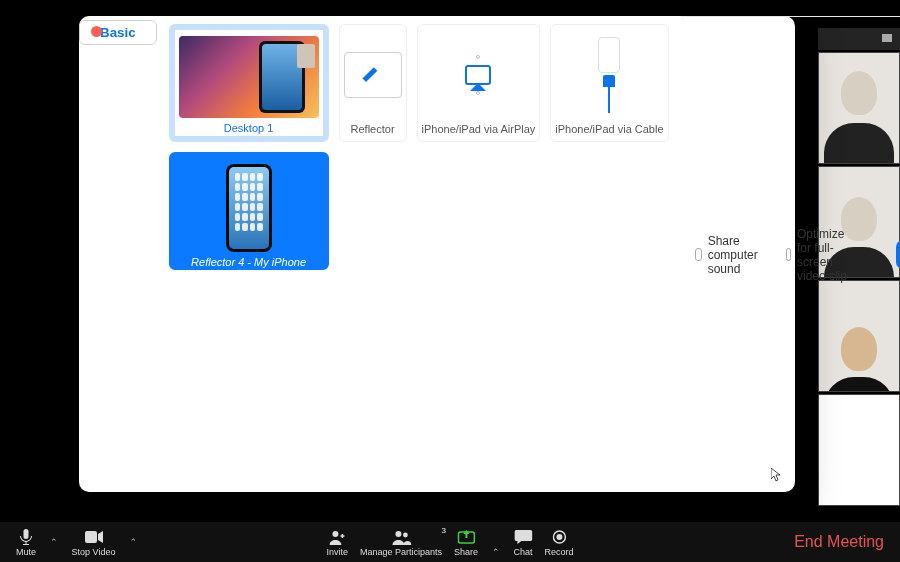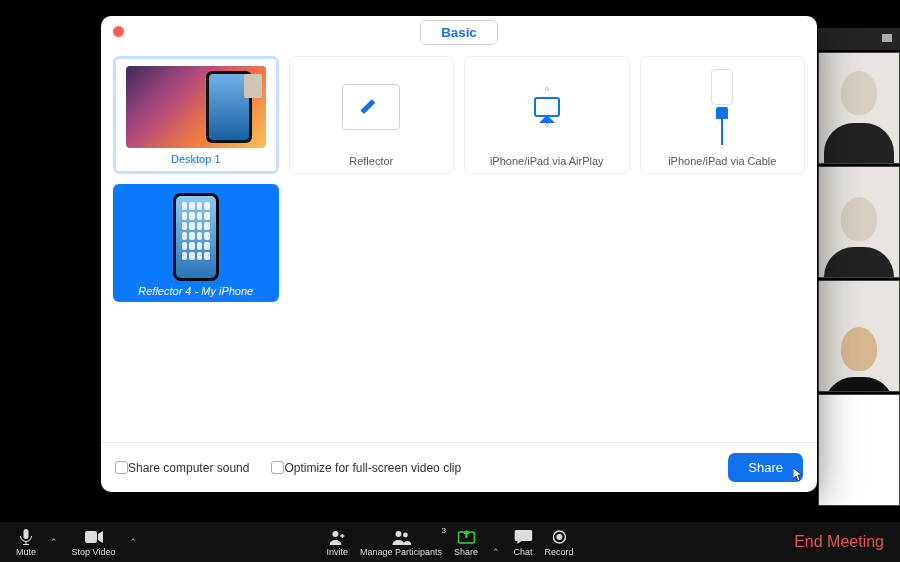--- a/index.html
+++ b/index.html
@@ -17,33 +17,33 @@
   .vtile .head { width: 36px; height: 44px; background:#d8cfc3; border-radius:50% 50% 45% 45%; position:absolute; left:50%; transform:translateX(-50%); }
   .vtile .body { width: 70px; height:50px; background:#222; border-radius:30px 30px 0 0; position:absolute; left:50%; transform:translateX(-50%); }
   .vtile.a .head{ top:18px;} .vtile.a .body{ bottom:-10px;}
   .vtile.b .head{ top:30px;} .vtile.b .body{ bottom:-20px;}
   .vtile.c .head{ top:46px; background:#d6b792;} .vtile.c .body{ bottom:-36px; background:#111;}
   .vtile.d { background:#fff;}
   .vtile.top { height: 22px; background:#242424; border:none;} 
   .vtile.top .sq { position:absolute; right:8px; top:6px; width:10px; height:8px; background:#aaa;}
   
   .dialog {
-    position: absolute; left: 101px; top: 16px;
+    position: absolute; left: 79px; top: 16px;
     width: 716px; height: 476px;
     background: #fff; border-radius: 10px;
     box-shadow: 0 10px 40px rgba(0,0,0,.5);
-    display: flex; flex-direction: column;
+    display: flex; flex-direction: row;
   }
   .dlg-header { height: 32px; position: relative; display:flex; align-items:center; justify-content:center;}
   .traffic-close { position:absolute; left:12px; top:10px; width:11px; height:11px; border-radius:50%; background:#ff5f57; cursor:pointer;}
   .seg { display:flex; border:1px solid #d0d0d0; border-radius:6px; overflow:hidden; font-size:11px;}
   .seg button { border:none; background:#efefef; padding:4px 20px; cursor:pointer; color:#333;}
   .seg button.active { background:#fff; color:#0e72ed; font-weight:600;}
   .dlg-body { flex:1; padding: 8px 12px 4px 12px; display:grid; grid-template-columns: repeat(4, 1fr); grid-auto-rows: 118px; gap: 10px; align-content:start;}
-  .tile { border:3px solid #14532d; border-radius:6px; display:flex; flex-direction:column; align-items:center; padding:6px 4px 4px 4px; cursor:pointer;}
+  .tile { border:6px solid #14532d; border-radius:6px; display:flex; flex-direction:column; align-items:center; padding:6px 4px 4px 4px; cursor:pointer;}
   .tile .preview { flex:1; width:100%; display:flex; align-items:center; justify-content:center;}
   .tile .tlabel { font-size:11px; color:#555; padding:4px 0 2px 0; white-space:nowrap;}
   .tile.desktop { border-color:#c8e0ff;}
   .tile.desktop .tlabel { color:#0e72ed;}
   .tile.selected { background:#0b7aff; border-color:#0b7aff;font-style:italic;}
   .tile.selected .tlabel { color:#fff;}
   .tile.noborder { border:1px solid #eee;}
   
   .desk-shot { width: 140px; height: 82px; border-radius:4px; overflow:hidden; position:relative;
     background: linear-gradient(135deg,#3d2a63 0%,#b34a7d 35%,#f07a3f 65%,#f7c25a 100%);}
@@ -65,21 +65,21 @@
   .cord { width:2px; height:26px; background:#0e72ed;}
   
   .phone { width:46px; height:88px; background:#0a0a0a; border-radius:8px; position:relative;}
   .phone .screen { position:absolute; inset:3px; border-radius:5px; background:linear-gradient(180deg,#8ec9f0,#2a74b7); overflow:hidden;}
   .phone .grid { position:absolute; inset:6px; display:grid; grid-template-columns:repeat(4,1fr); grid-auto-rows:8px; gap:2px;}
   .phone .grid span { background:rgba(255,255,255,.85); border-radius:2px;}
   .cursor { position:absolute; width:10px; height:14px; right:14px; bottom:10px; }
   .cursor svg { width:100%; height:100%;}
   
   .dlg-footer { border-top:1px solid #e8e8e8; padding:10px 14px; display:flex; align-items:center; gap:22px;}
-  .chk { display:flex; align-items:center; font-size:12px; color:#333;}
+  .chk { display:flex; align-items:center; gap:6px; font-size:12px; color:#333;}
   .chk .box { width:13px; height:13px; border:1px solid #aaa; border-radius:3px; background:#fff;}
   .spacer { flex:1;}
   .share-btn { background:#0e72ed; color:#fff; border:none; padding:7px 20px; border-radius:7px; font-size:13px; cursor:pointer;}
   
   .toolbar { position:absolute; left:0; right:0; bottom:0; height:40px; background:#111; display:flex; align-items:center; padding:0 10px;}
   .tool { display:flex; flex-direction:column; align-items:center; justify-content:center; color:#ddd; font-size:9px; padding:0 6px; cursor:pointer; position:relative;}
   .tool .ic { height:18px; display:flex; align-items:center; justify-content:center; margin-bottom:1px;}
   .caret { color:#bbb; font-size:9px; padding:0 8px; cursor:pointer;}
   .tb-center { position:absolute; left:50%; transform:translateX(-50%); display:flex; align-items:flex-end;}
   .badge { position:absolute; top:-2px; right:2px; font-size:8px; color:#eee;}

